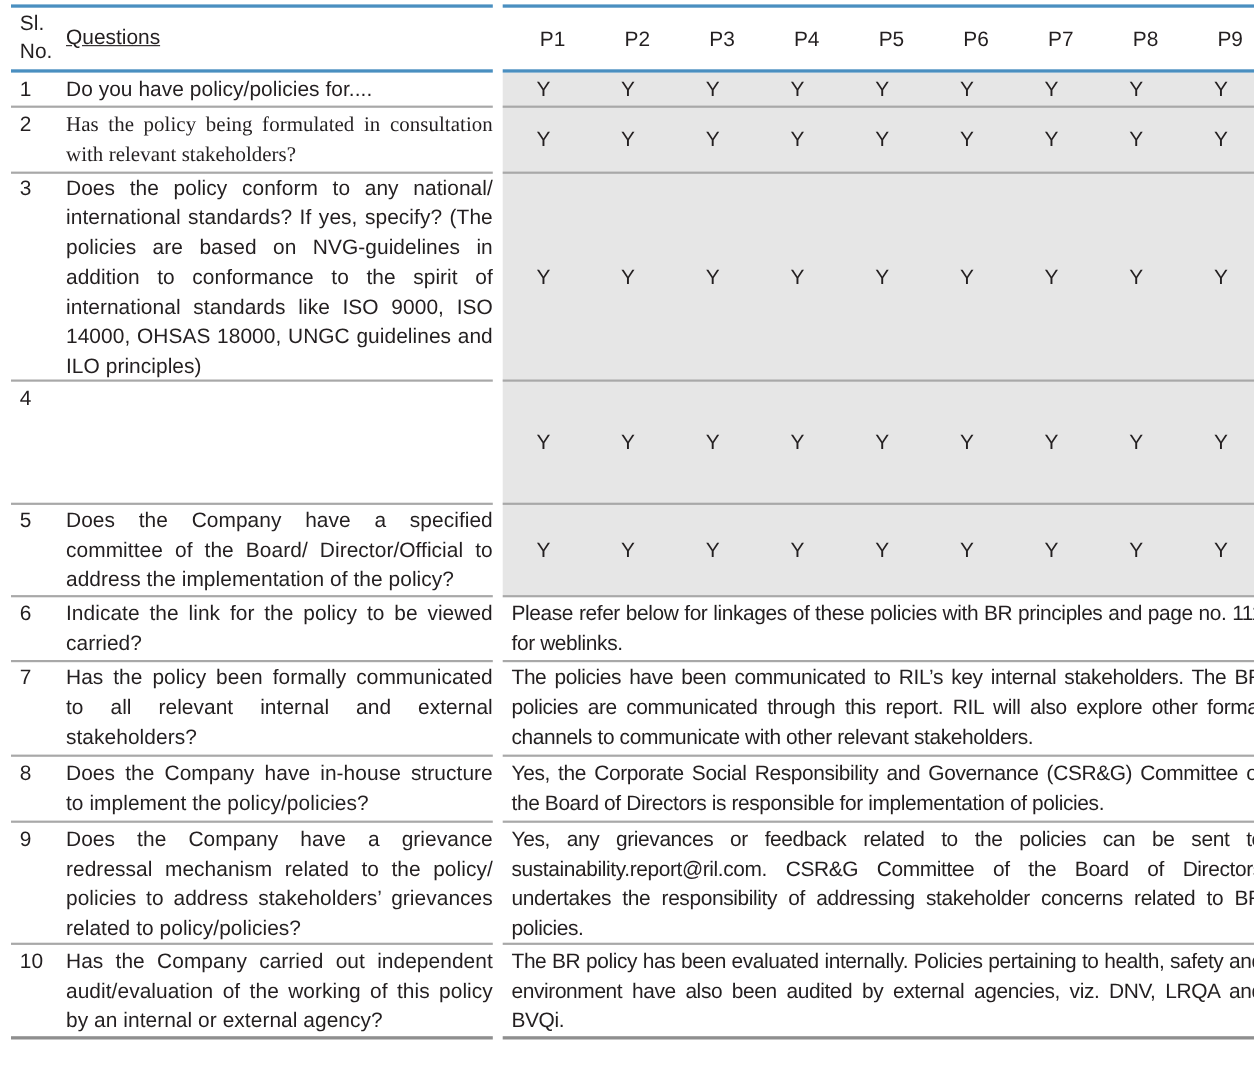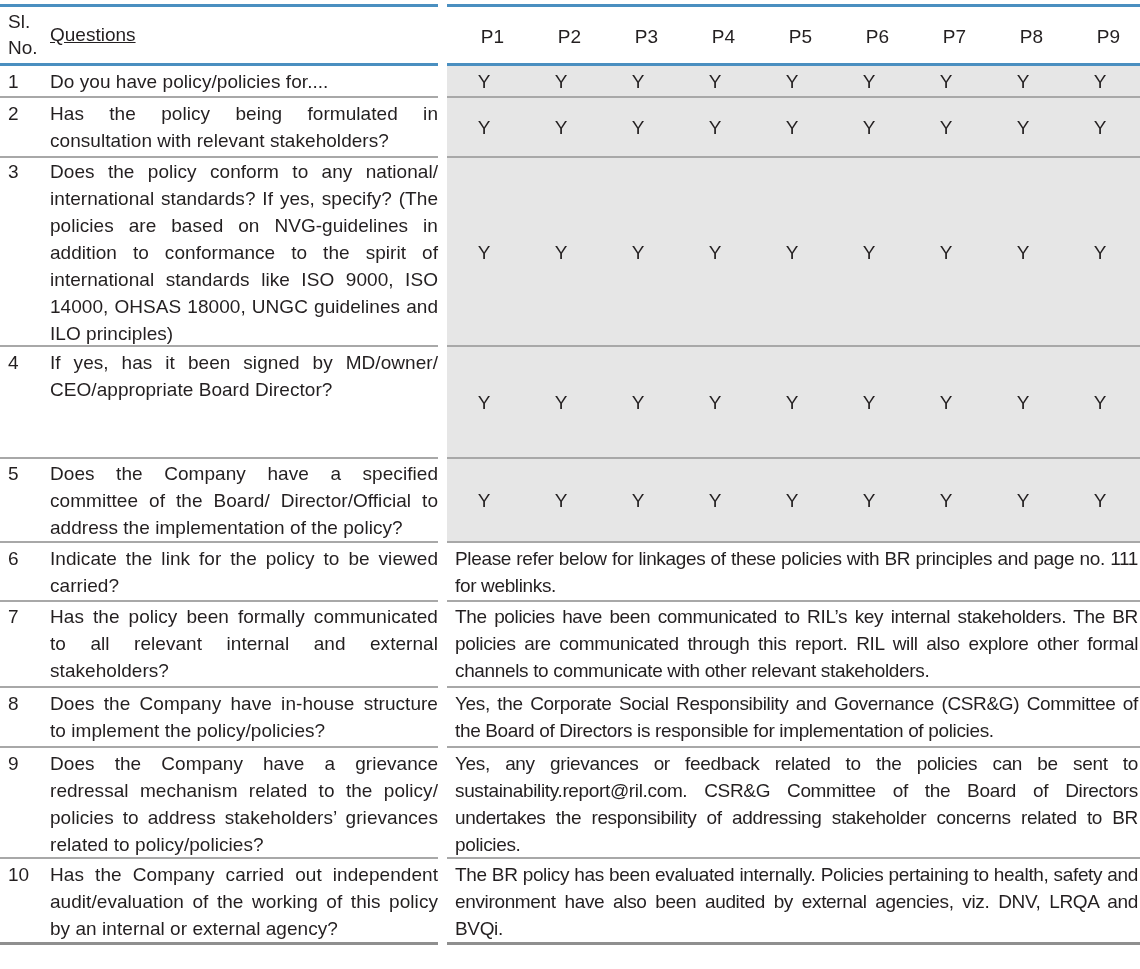--- a/index.html
+++ b/index.html
@@ -1,18 +1,18 @@
 <!DOCTYPE html>
 <html><head>
   <meta charset="utf-8">
   <style>
     html, body { margin: 0; padding: 0; background: #ffffff; }
     body { width: 1140px; height: 969px; position: relative; overflow: hidden;
            font-family: "Liberation Sans", "DejaVu Sans", sans-serif; color: #231f20; }
-    .page { position: absolute; left: 0; top: 0; width: 1120px; height: 969px; }
+    .page { position: absolute; left: 10px; top: 0; width: 1120px; height: 969px; }
 
     .rule-blue { position: absolute; height: 3px; background: #4a8fc0; }
     .rule-grey { position: absolute; height: 2px; background: #a8a8a8; }
     .rule-grey-thick { position: absolute; height: 3px; background: #8f8f8f; }
 
     .hdr { position: absolute; font-size: 19px; line-height: 26px; }
     .hdr-sl { left: 8px; top: 9px; width: 40px; }
     .hdr-q { left: 50px; top: 22px; text-decoration: underline; }
     .hdr-p { top: 24px; width: 40px; text-align: right; }
 
@@ -66,21 +66,21 @@
     <div class="yn" style="left:849px;top:1px">Y</div>
     <div class="yn" style="left:926px;top:1px">Y</div>
     <div class="yn" style="left:1003px;top:1px">Y</div>
     <div class="yn" style="left:1080px;top:1px">Y</div>
   </div>
   <div class="rule-grey" style="left:0;top:96px;width:438px;"></div>
   <div class="rule-grey" style="left:447px;top:96px;width:693px;"></div>
 
   <div class="row" style="top:100px;">
     <div class="sl">2</div>
-    <div class="q" style="text-align-last:left;">Has the policy being formulated in consultation with relevant stakeholders?</div>
+    <div class="q" style="text-align-last:left;font-family:Liberation Serif, serif;">Has the policy being formulated in consultation with relevant stakeholders?</div>
     <div class="yn" style="left:464px;top:14px">Y</div>
     <div class="yn" style="left:541px;top:14px">Y</div>
     <div class="yn" style="left:618px;top:14px">Y</div>
     <div class="yn" style="left:695px;top:14px">Y</div>
     <div class="yn" style="left:772px;top:14px">Y</div>
     <div class="yn" style="left:849px;top:14px">Y</div>
     <div class="yn" style="left:926px;top:14px">Y</div>
     <div class="yn" style="left:1003px;top:14px">Y</div>
     <div class="yn" style="left:1080px;top:14px">Y</div>
   </div>
@@ -99,21 +99,20 @@
     <div class="yn" style="left:926px;top:81px">Y</div>
     <div class="yn" style="left:1003px;top:81px">Y</div>
     <div class="yn" style="left:1080px;top:81px">Y</div>
   </div>
   <div class="rule-grey" style="left:0;top:345px;width:438px;"></div>
   <div class="rule-grey" style="left:447px;top:345px;width:693px;"></div>
 
   <div class="row" style="top:349px;">
     <div class="sl">4</div>
     <div class="q">
-      <span class="line" style="text-align-last:left;">If yes, has it been signed by MD/owner/ CEO/appropriate Board Director?</span>
     </div>
     <div class="yn" style="left:464px;top:40px">Y</div>
     <div class="yn" style="left:541px;top:40px">Y</div>
     <div class="yn" style="left:618px;top:40px">Y</div>
     <div class="yn" style="left:695px;top:40px">Y</div>
     <div class="yn" style="left:772px;top:40px">Y</div>
     <div class="yn" style="left:849px;top:40px">Y</div>
     <div class="yn" style="left:926px;top:40px">Y</div>
     <div class="yn" style="left:1003px;top:40px">Y</div>
     <div class="yn" style="left:1080px;top:40px">Y</div>

